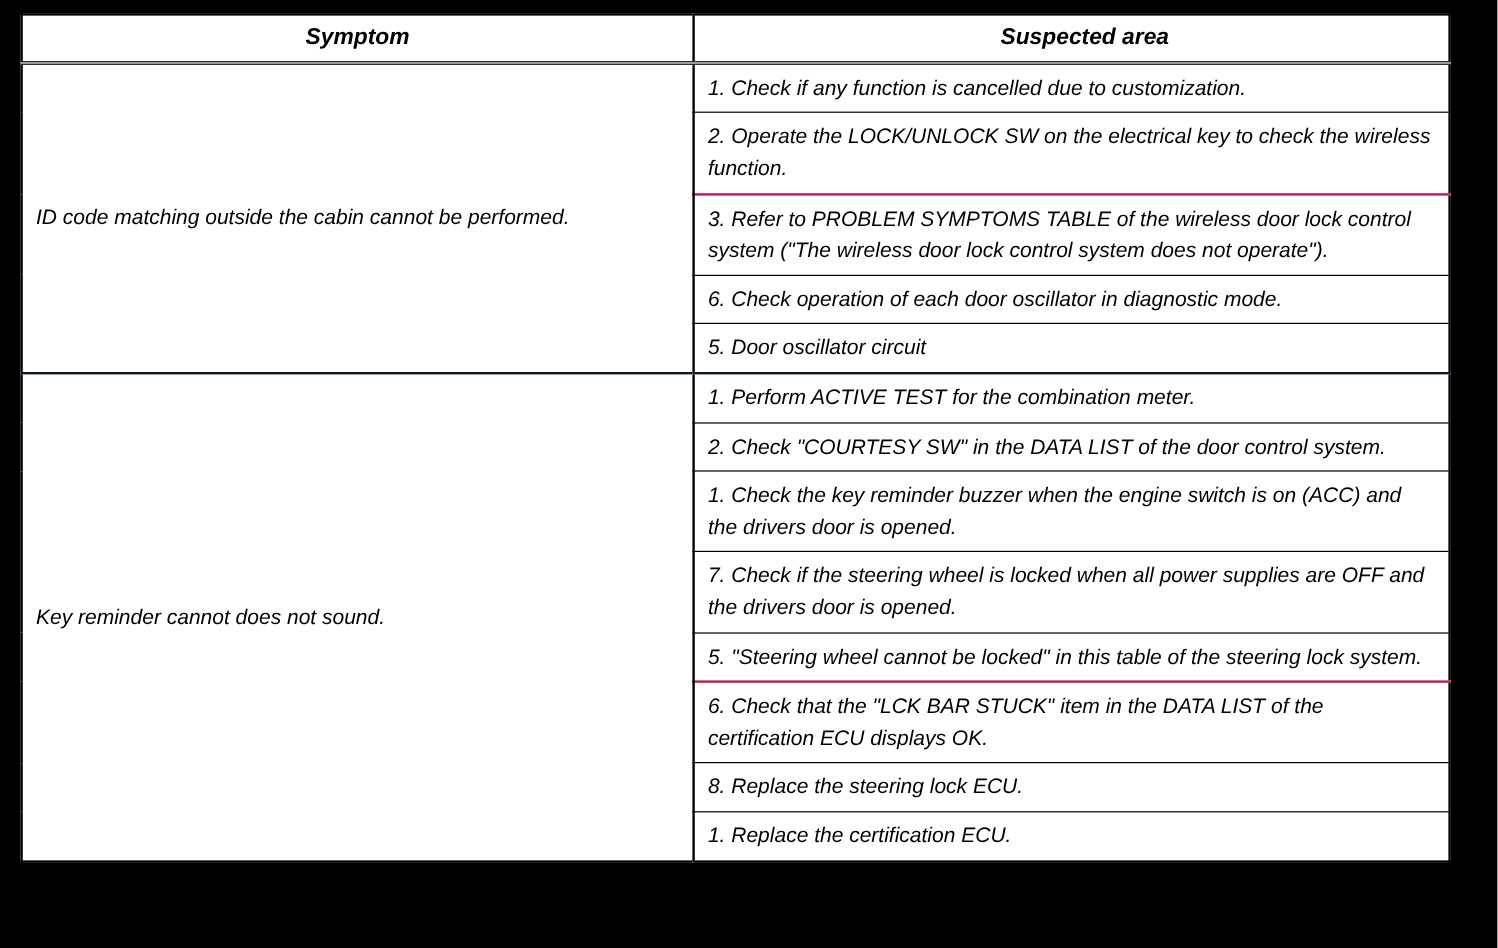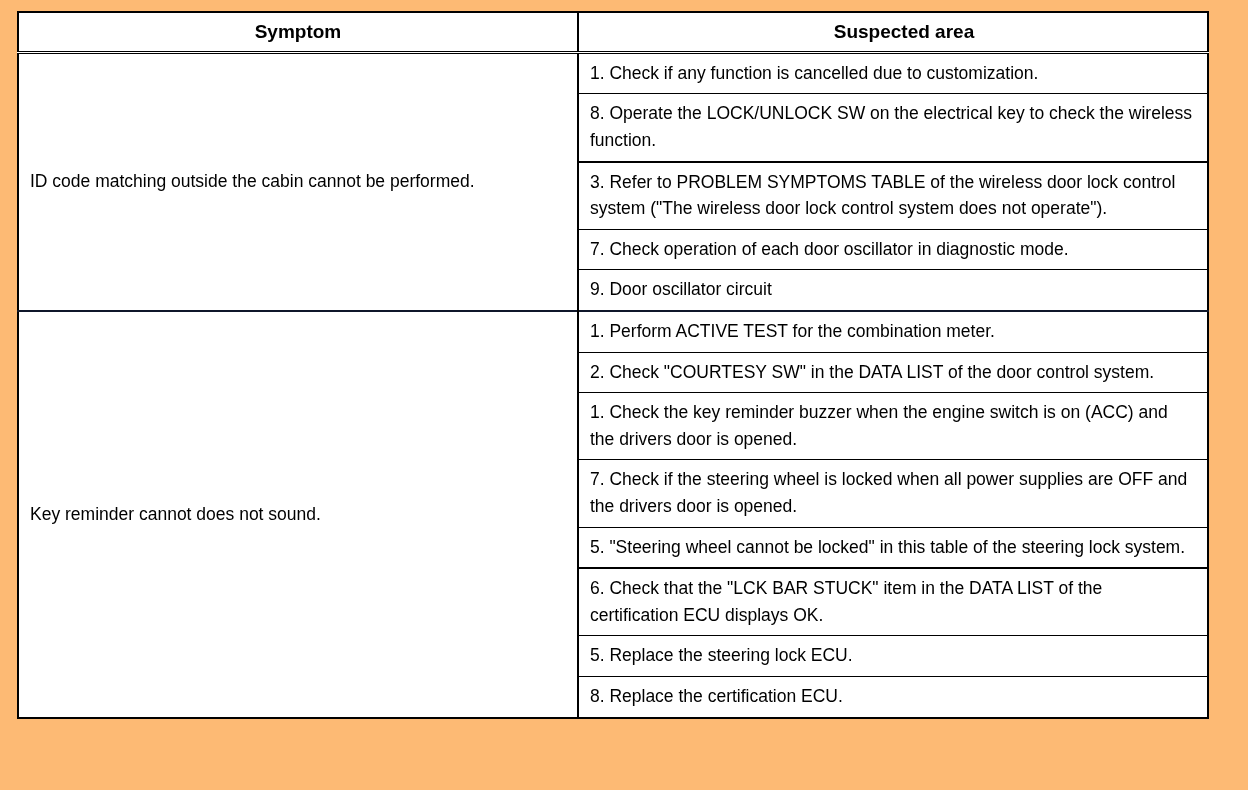--- a/index.html
+++ b/index.html
@@ -12,21 +12,22 @@
     height: 790px;
     font-family: "Liberation Sans", sans-serif;
     color: #000000;
     overflow: hidden;
   }
 
   .page {
     position: relative;
     width: 1248px;
     height: 790px;
-    background: #fdba74;
+    background: #000000;
+    font-style: italic;
   }
 
   
   .symptom-table {
     position: absolute;
     left: 17px;
     top: 11px;
     width: 1192px;          
     border-collapse: collapse;
     table-layout: fixed;
@@ -69,21 +70,21 @@
   td.symptom-cell {
     vertical-align: middle;
     padding: 6px 28px 7px 11px;
     border-right: 2px solid #000;
   }
 
   
   tr.group-start > td { border-top: 2px solid #0f172a; }
 
   
-  tr.heavy-top > td { border-top: 2px solid #000000; }
+  tr.heavy-top > td { border-top: 2px solid #be185d; }
 </style>
 </head>
 <body>
 
 <div class="page">
 
   <table class="symptom-table">
     <colgroup>
       <col class="col-symptom">
       <col class="col-area">
@@ -93,30 +94,30 @@
         <th>Symptom</th>
         <th>Suspected area</th>
       </tr>
     </thead>
     <tbody id="table-body">
         <tr>
           <td class="symptom-cell" rowspan="5">ID code matching outside the cabin cannot be performed.</td>
           <td class="area-cell">1. Check if any function is cancelled due to customization.</td>
         </tr>
         <tr>
-          <td class="area-cell">8. Operate the LOCK/UNLOCK SW on the electrical key to check the wireless function.</td>
+          <td class="area-cell">2. Operate the LOCK/UNLOCK SW on the electrical key to check the wireless function.</td>
         </tr>
         <tr class="heavy-top">
           <td class="area-cell">3. Refer to PROBLEM SYMPTOMS TABLE of the wireless door lock control system ("The wireless door lock control system does not operate").</td>
         </tr>
         <tr>
-          <td class="area-cell">7. Check operation of each door oscillator in diagnostic mode.</td>
+          <td class="area-cell">6. Check operation of each door oscillator in diagnostic mode.</td>
         </tr>
         <tr>
-          <td class="area-cell">9. Door oscillator circuit</td>
+          <td class="area-cell">5. Door oscillator circuit</td>
         </tr>
         <tr class="group-start">
           <td class="symptom-cell" rowspan="8">Key reminder cannot does not sound.</td>
           <td class="area-cell">1. Perform ACTIVE TEST for the combination meter.</td>
         </tr>
         <tr>
           <td class="area-cell">2. Check "COURTESY SW" in the DATA LIST of the door control system.</td>
         </tr>
         <tr>
           <td class="area-cell">1. Check the key reminder buzzer when the engine switch is on (ACC) and the drivers door is opened.</td>
@@ -124,21 +125,21 @@
         <tr>
           <td class="area-cell">7. Check if the steering wheel is locked when all power supplies are OFF and the drivers door is opened.</td>
         </tr>
         <tr>
           <td class="area-cell">5. "Steering wheel cannot be locked" in this table of the steering lock system.</td>
         </tr>
         <tr class="heavy-top">
           <td class="area-cell">6. Check that the "LCK BAR STUCK" item in the DATA LIST of the certification ECU displays OK.</td>
         </tr>
         <tr>
-          <td class="area-cell">5. Replace the steering lock ECU.</td>
+          <td class="area-cell">8. Replace the steering lock ECU.</td>
         </tr>
         <tr>
-          <td class="area-cell">8. Replace the certification ECU.</td>
+          <td class="area-cell">1. Replace the certification ECU.</td>
         </tr>
       </tbody>
   </table>
 
 </div>
 
 </body></html>

